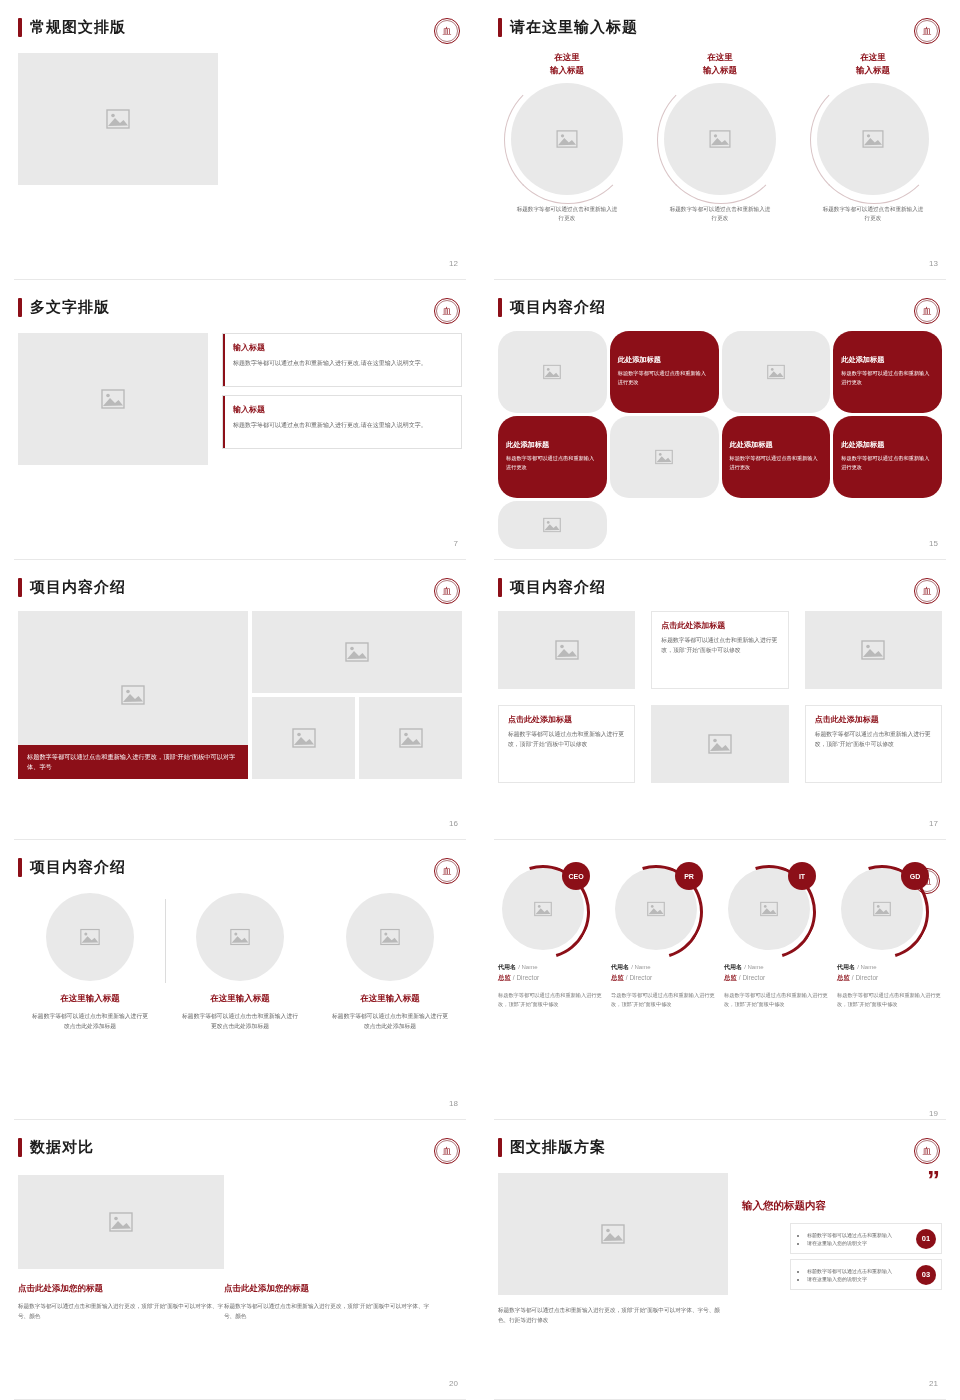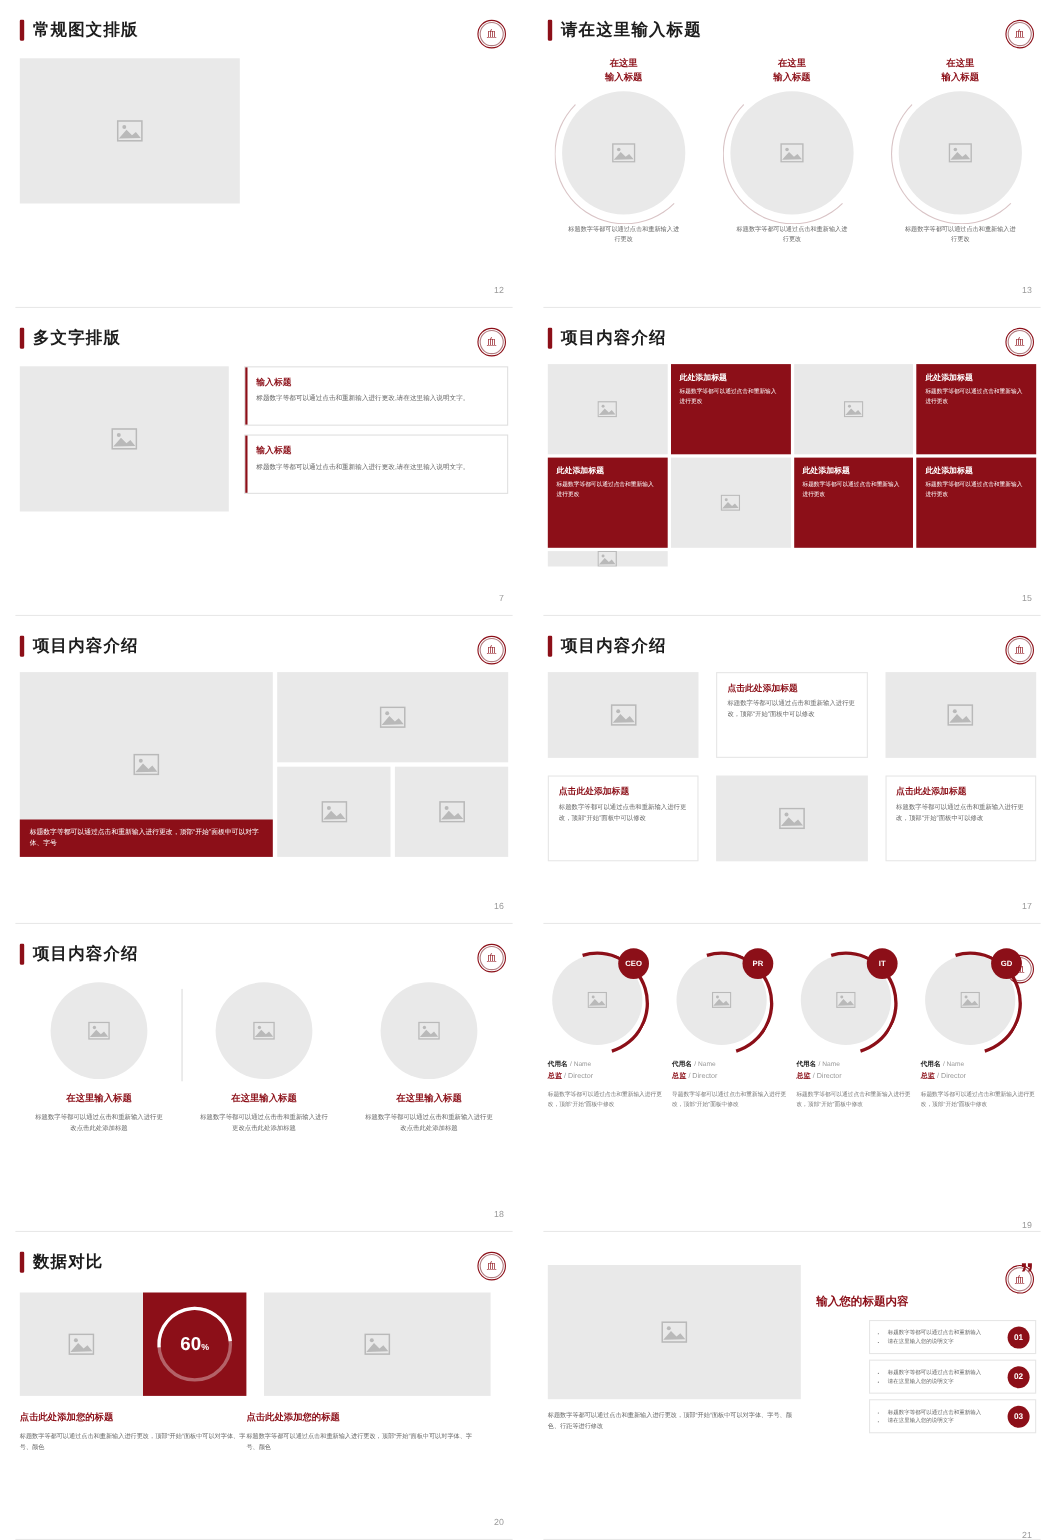--- a/index.html
+++ b/index.html
@@ -68,21 +68,21 @@
   
   .s14-row{display:flex;gap:14px;margin-top:16px;}
   .s14-img{width:190px;height:132px;}
   .s14-right{flex:1;display:flex;flex-direction:column;gap:8px;}
   .s14-card{border:1px solid #e0e0e0;padding:8px 10px;height:54px;box-sizing:border-box;position:relative;}
   .s14-card::before{content:"";position:absolute;left:0;top:0;width:2px;height:100%;background:#8c0f18;}
   .s14-card h5{margin:0 0 5px 0;font-size:8px;color:#8c0f18;}
   .s14-card p{margin:0;font-size:6px;line-height:1.7;color:#666;}
   
   .s15-grid{display:grid;grid-template-columns:repeat(4,1fr);grid-template-rows:repeat(2,82px);gap:3px;margin-top:14px;}
-  .cell{position:relative;overflow:hidden;padding:7px 8px;box-sizing:border-box;}
+  .cell{position:relative;overflow:hidden;padding:24px 8px;box-sizing:border-box;border-radius:19px;}
   .cell h6{margin:0 0 4px 0;font-size:7.2px;font-weight:bold;}
   .cell p{margin:0;font-size:5.2px;line-height:1.65;}
   
   .s16-grid{display:grid;grid-template-columns:230px 1fr 1fr;grid-template-rows:82px 82px;gap:4px;margin-top:14px;}
   .s16-cap{position:absolute;left:0;bottom:0;width:100%;background:#8c0f18;color:#fff;font-size:6.2px;line-height:1.65;padding:7px 9px;box-sizing:border-box;}
   
   .s17-grid{display:grid;grid-template-columns:repeat(3,1fr);grid-template-rows:78px 78px;gap:16px;margin-top:14px;}
   .txtcell{border:1px solid #e6e6e6;padding:8px 9px;box-sizing:border-box;}
   .txtcell h6{margin:0 0 5px 0;font-size:8px;color:#8c0f18;font-weight:bold;}
   .txtcell p{margin:0;font-size:5.8px;line-height:1.7;color:#666;}
@@ -575,55 +575,42 @@
       <div class="s20-card">
         <div class="ph s20-img">
               <div class="ico small">
                 <svg viewBox="0 0 24 20">
                   <rect x="1" y="1" width="22" height="18" fill="none" stroke="#b9b9b9" stroke-width="1.4"></rect>
                   <circle cx="7" cy="6.5" r="1.8" fill="#b9b9b9"></circle>
                   <path d="M2 17 L9 9 L14 14 L17.5 11 L22 16.5 Z" fill="#b9b9b9"></path>
                 </svg>
               </div>
             </div>
-        <div class="s20-stat">
-          <div class="s20-ring">
-                <div class="arc"></div>
-            <div class="s20-val"><span>60</span><i>%</i></div>
-          </div>
-        </div>
-      </div>
-      <div class="s20-card">
-        <div class="ph s20-img">
-              <div class="ico small">
-                <svg viewBox="0 0 24 20">
-                  <rect x="1" y="1" width="22" height="18" fill="none" stroke="#b9b9b9" stroke-width="1.4"></rect>
-                  <circle cx="7" cy="6.5" r="1.8" fill="#b9b9b9"></circle>
-                  <path d="M2 17 L9 9 L14 14 L17.5 11 L22 16.5 Z" fill="#b9b9b9"></path>
-                </svg>
-              </div>
-            </div>
       </div>
     </div>
     <div class="s20-caps">
       <div class="s20-cap">
         <h6>点击此处添加您的标题</h6>
         <p>标题数字等都可以通过点击和重新输入进行更改，顶部“开始”面板中可以对字体、字号、颜色</p>
       </div>
       <div class="s20-cap">
         <h6>点击此处添加您的标题</h6>
         <p>标题数字等都可以通过点击和重新输入进行更改，顶部“开始”面板中可以对字体、字号、颜色</p>
       </div>
     </div>
     <div class="pnum">20</div>
   </div>
     </div>
 
   <div class="slide">
       <div class="slide-inner">
+    <div class="hdr">
+      <div class="bar"></div>
+      <div class="title">图文排版方案</div>
+    </div>
     <div class="logo">
           <div class="ring">血</div>
         </div>
     <div class="s21-row">
       <div>
         <div class="ph s21-img">
               <div class="ico">
                 <svg viewBox="0 0 24 20">
                   <rect x="1" y="1" width="22" height="18" fill="none" stroke="#b9b9b9" stroke-width="1.4"></rect>
                   <circle cx="7" cy="6.5" r="1.8" fill="#b9b9b9"></circle>
@@ -642,27 +629,20 @@
                   <li>标题数字等都可以通过点击和重新输入</li>
                 <li>请在这里输入您的说明文字</li>
                 </ul>
             <div class="s21-num">01</div>
           </div>
           <div class="s21-item">
             <ul>
                   <li>标题数字等都可以通过点击和重新输入</li>
                 <li>请在这里输入您的说明文字</li>
                 </ul>
-            <div class="s21-num">02</div>
-          </div>
-          <div class="s21-item">
-            <ul>
-                  <li>标题数字等都可以通过点击和重新输入</li>
-                <li>请在这里输入您的说明文字</li>
-                </ul>
             <div class="s21-num">03</div>
           </div>
         </div>
       </div>
     </div>
     <div class="pnum">21</div>
   </div>
     </div>
 
 </div>

